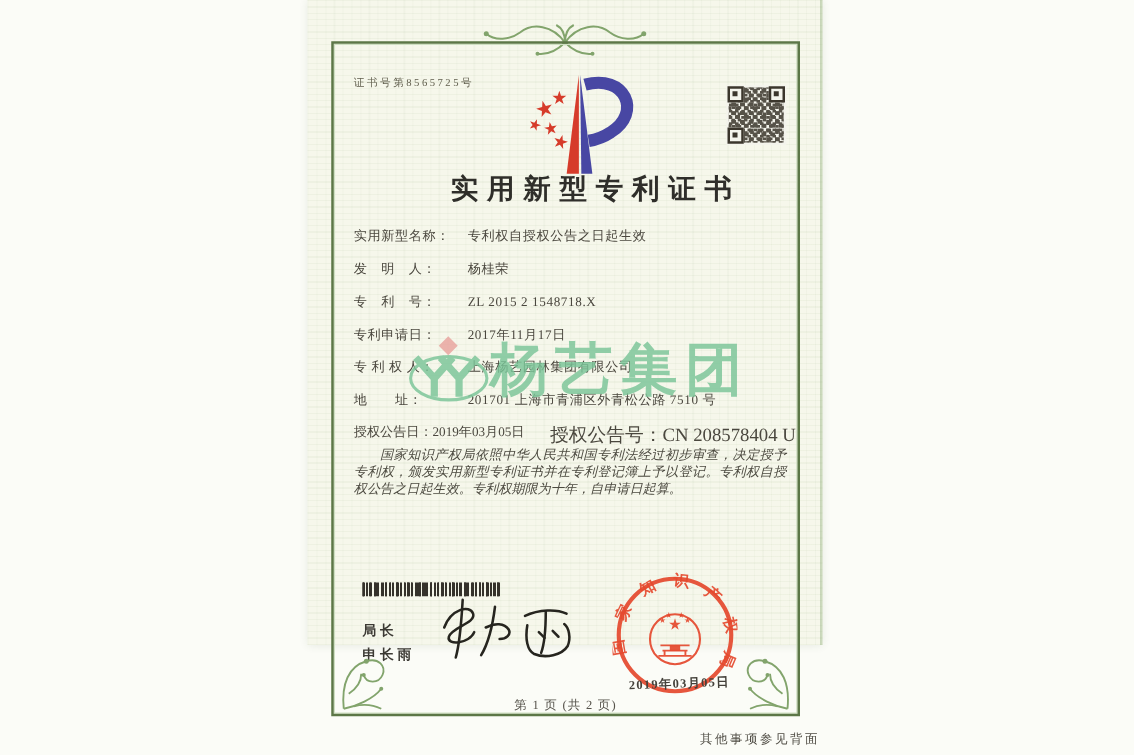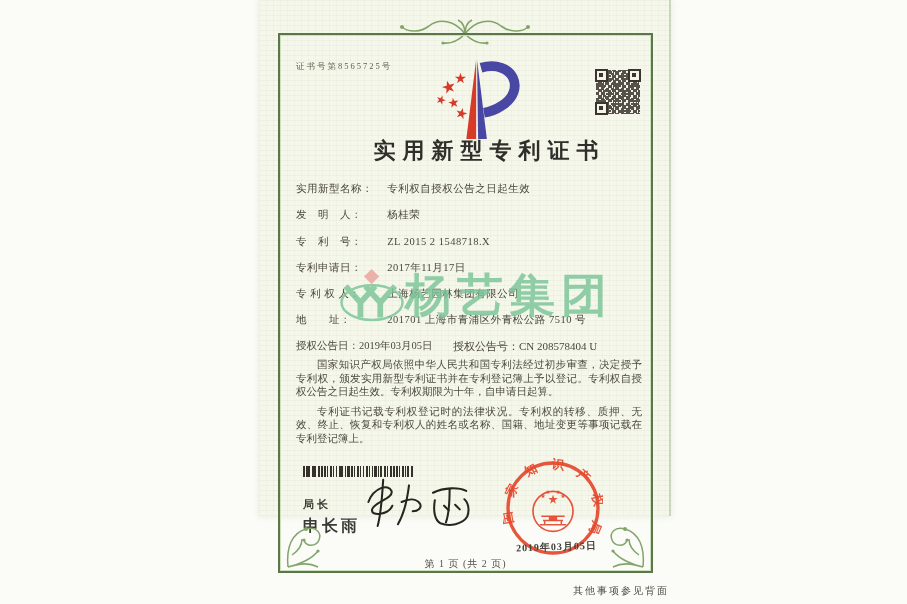--- a/index.html
+++ b/index.html
@@ -4,21 +4,21 @@
 <style>
   :root{
     --border-green:#5c7747; --flourish-green:#82a46c; --seal-red:#e5492e;
     --logo-blue:#4847a3; --logo-red:#d63b2a; --watermark-green:#7ac598;
     --watermark-diamond:#e9a39e; --ink:#2f2e2a; --body-text:#4a473e; --paper:#f6f7eb;
   }
   *{margin:0;padding:0;box-sizing:border-box;}
   html,body{width:907px;height:604px;overflow:hidden;}
   body{background:#fbfcf7;font-family:"Liberation Serif","DejaVu Serif",serif;color:var(--body-text);position:relative;}
   .paper{
-    position:absolute;left:259px;top:0;width:412px;height:516px;
+    position:absolute;left:246px;top:0;width:412px;height:516px;
     background-color:var(--paper);
     background-image:
       repeating-linear-gradient(0deg, rgba(130,160,110,0.07) 0 1px, transparent 1px 5px),
       repeating-linear-gradient(90deg, rgba(130,160,110,0.05) 0 1px, transparent 1px 7px);
     box-shadow:0 0 7px rgba(60,80,50,.12);
     border-right:2px solid rgba(150,180,130,.45);
   }
   .frame{
     position:absolute;left:19px;top:33px;width:375px;height:540px;
     border:2px solid var(--border-green);
@@ -36,30 +36,30 @@
       repeating-conic-gradient(#3b362c 0% 25%, transparent 0% 50%),
       repeating-conic-gradient(#3b362c 0% 25%, transparent 0% 50%);
     background-size:5px 5px,7px 7px;background-position:0 0,2px 1px;opacity:.85;}
   .finder{position:absolute;width:13px;height:13px;border:2.5px solid #3b362c;background:#f4f4ec;}
   .finder::before{content:"";position:absolute;left:2px;top:2px;width:4px;height:4px;background:#3b362c;}
   .finder.tl{left:1px;top:1px;} .finder.tr{right:1px;top:1px;} .finder.bl{left:1px;bottom:1px;}
   .title{position:absolute;left:0;top:101px;width:100%;text-align:center;font-size:22px;font-weight:700;letter-spacing:7px;color:var(--ink);padding-left:48px;}
   .row{position:absolute;left:16px;font-size:10.5px;letter-spacing:.5px;white-space:nowrap;}
   .row .lab{display:inline-block;min-width:88px;}
   .grant-left{position:absolute;left:16px;top:304px;font-size:10.5px;white-space:nowrap;}
-  .grant-right{position:absolute;left:173px;top:304px;font-size:11px;white-space:nowrap;font-family:Liberation Serif, serif;}
-  .paras{position:absolute;left:16px;top:323px;width:346px;font-size:10.5px;line-height:13.5px;text-align:justify;color:#4c4a40;}
+  .grant-right{position:absolute;left:173px;top:304px;font-size:15px;white-space:nowrap;font-family:Liberation Serif, serif;}
+  .paras{position:absolute;left:16px;top:323px;width:346px;font-size:10.5px;line-height:13.5px;text-align:justify;color:#4c4a40;font-style:italic;}
   .paras p{text-indent:2em;margin-bottom:6px;}
   .barcode{position:absolute;left:23px;top:431px;width:110px;height:11px;
     background-image:
       repeating-linear-gradient(90deg,#35322b 0 1.5px,transparent 1.5px 3px),
       repeating-linear-gradient(90deg,#35322b 0 1px,transparent 1px 5.5px),
       repeating-linear-gradient(90deg,#35322b 0 2px,transparent 2px 9px);}
   .director-title{position:absolute;left:23px;top:462px;font-size:11px;font-weight:700;letter-spacing:3px;color:#3c3a34;}
-  .director-name{position:absolute;left:23px;top:481px;font-size:16px;font-weight:700;letter-spacing:3px;color:#3c3a34;text-align:center;}
+  .director-name{position:absolute;left:23px;top:481px;font-size:11px;font-weight:700;letter-spacing:3px;color:#3c3a34;text-align:center;}
   .signature{position:absolute;left:81px;top:437px;width:120px;height:60px;}
   .seal{position:absolute;left:223px;top:423px;width:100px;height:100px;}
   .seal-date{position:absolute;left:236px;top:505px;font-size:10px;font-weight:700;color:#44413a;letter-spacing:1px;transform:rotate(-2deg);}
   .page-info{position:absolute;left:0;top:522px;width:100%;text-align:center;font-size:10px;color:#55524a;letter-spacing:1px;}
   .footer-note{position:absolute;left:0;top:584px;width:100%;text-align:right;font-size:10px;letter-spacing:2px;color:#4f4c44;}
   .watermark{position:absolute;left:80px;top:266px;display:flex;align-items:center;gap:0;opacity:.82;pointer-events:none;z-index:5;}
   .watermark-text{font-size:46px;font-weight:700;letter-spacing:6px;color:var(--watermark-green);line-height:1;white-space:nowrap;}
   .wm-mark{width:66px;height:60px;}
 </style>
 </head>
@@ -139,21 +139,20 @@
 
     <div class="grant-left">
       <span>授权公告日：</span><span>2019年03月05日</span>
     </div>
     <div class="grant-right">
       <span>授权公告号：</span><span>CN 208578404 U</span>
     </div>
 
     <div class="paras">
       <p>国家知识产权局依照中华人民共和国专利法经过初步审查，决定授予专利权，颁发实用新型专利证书并在专利登记簿上予以登记。专利权自授权公告之日起生效。专利权期限为十年，自申请日起算。</p>
-      <p>专利证书记载专利权登记时的法律状况。专利权的转移、质押、无效、终止、恢复和专利权人的姓名或名称、国籍、地址变更等事项记载在专利登记簿上。</p>
     </div>
 
     <div class="barcode"></div>
 
     <div class="director-title">局长</div>
     <div class="director-name">申长雨</div>
 
     <svg class="signature" viewBox="0 0 130 60">
       <g fill="none" stroke="#26251f" stroke-width="2.2" stroke-linecap="round">
         <path d="M8,30 C14,14 30,10 33,18 C36,26 14,30 12,38 C10,46 30,44 34,34"></path>

